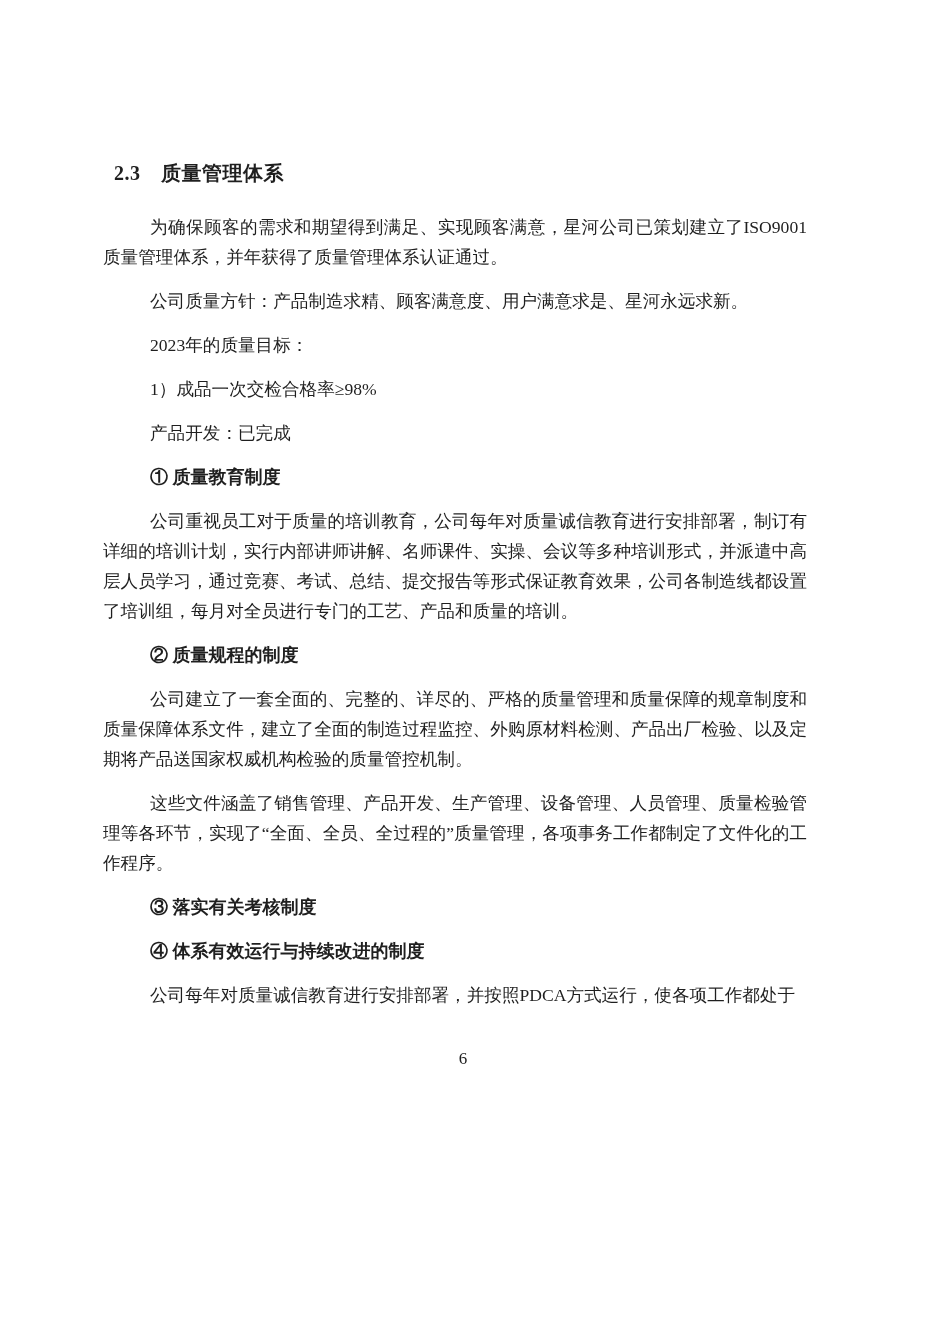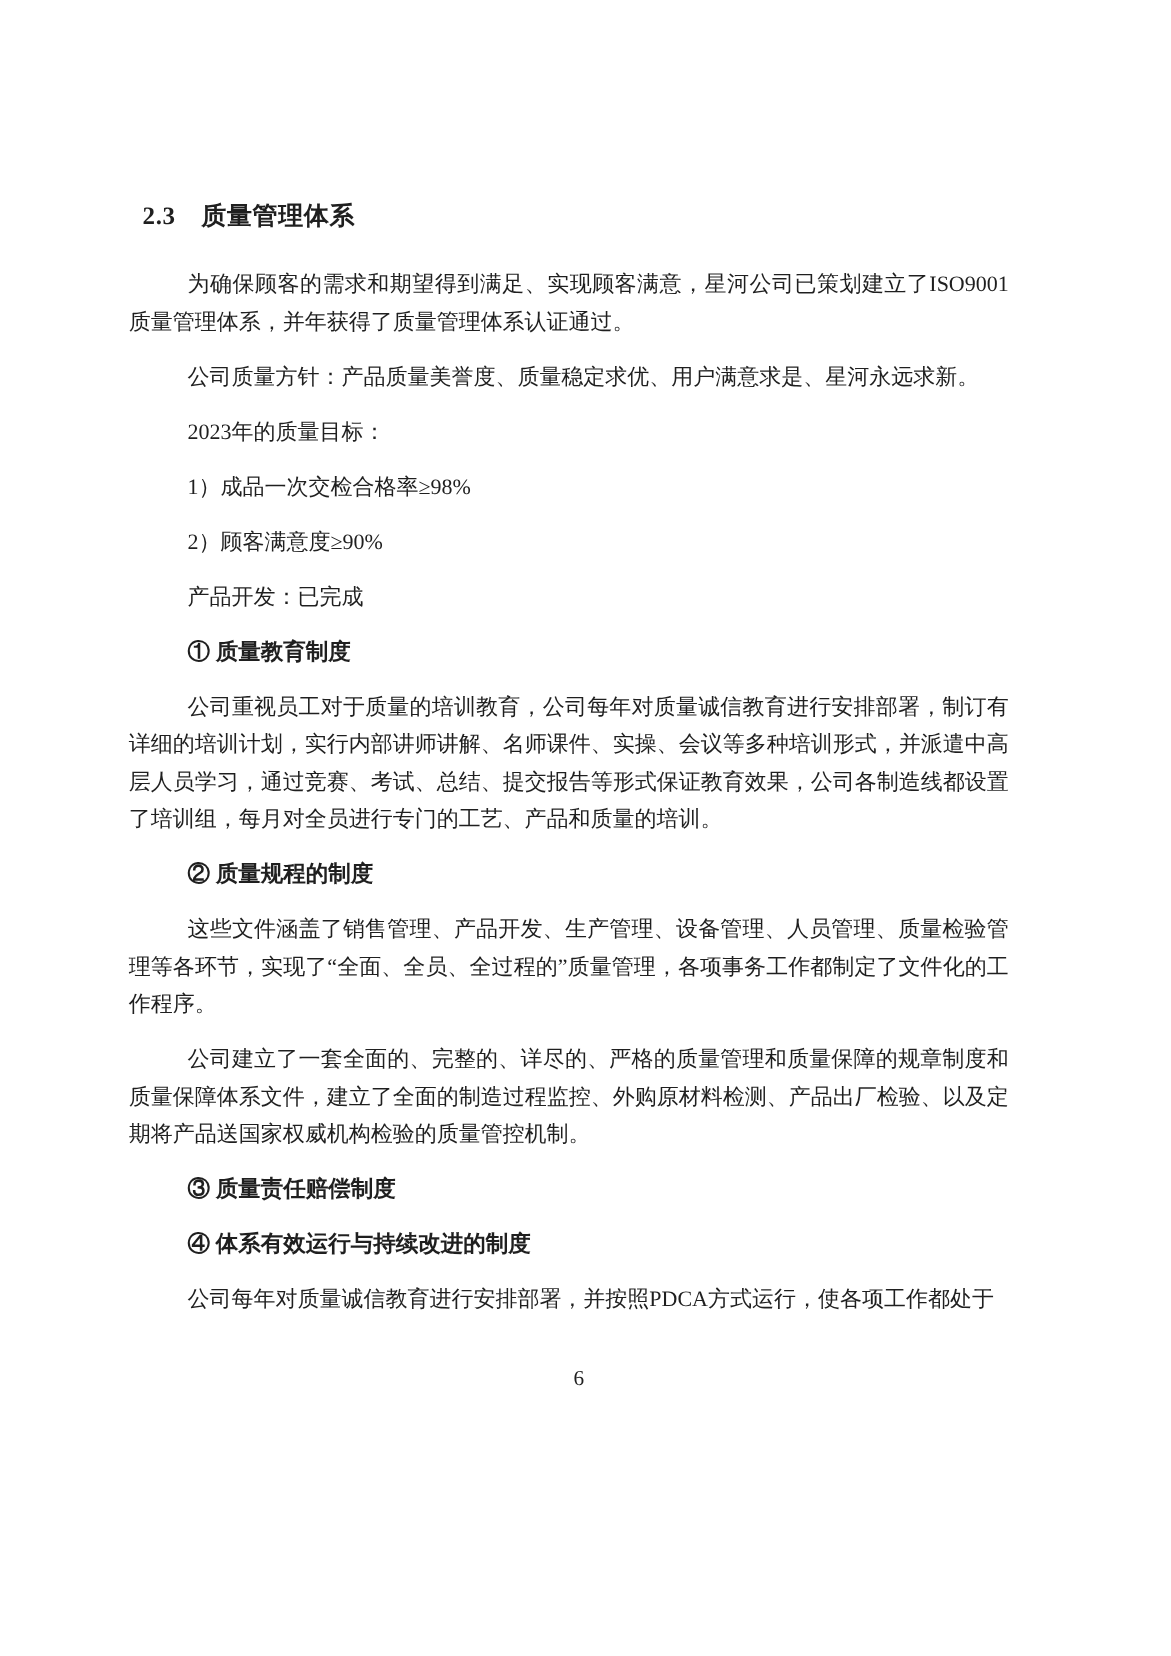--- a/index.html
+++ b/index.html
@@ -56,41 +56,40 @@
 </style>
 </head>
 <body>
 
 <div class="page">
 
   <h2 class="doc-heading">2.3　质量管理体系</h2>
 
   <p class="para">为确保顾客的需求和期望得到满足、实现顾客满意，星河公司已策划建立了ISO9001质量管理体系，并年获得了质量管理体系认证通过。</p>
 
-  <p class="para">公司质量方针：产品质量美誉度、质量稳定求优、用户满意求是、星河永远求新。</p>
+  <p class="para">公司质量方针：产品制造求精、顾客满意度、用户满意求是、星河永远求新。</p>
 
   <p class="para">2023年的质量目标：</p>
 
   <p class="para">1）成品一次交检合格率≥98%</p>
 
-  <p class="para">2）顾客满意度≥90%</p>
 
   <p class="para">产品开发：已完成</p>
 
   <p class="subhead">① 质量教育制度</p>
 
   <p class="para">公司重视员工对于质量的培训教育，公司每年对质量诚信教育进行安排部署，制订有详细的培训计划，实行内部讲师讲解、名师课件、实操、会议等多种培训形式，并派遣中高层人员学习，通过竞赛、考试、总结、提交报告等形式保证教育效果，公司各制造线都设置了培训组，每月对全员进行专门的工艺、产品和质量的培训。</p>
 
   <p class="subhead">② 质量规程的制度</p>
 
+  <p class="para">公司建立了一套全面的、完整的、详尽的、严格的质量管理和质量保障的规章制度和质量保障体系文件，建立了全面的制造过程监控、外购原材料检测、产品出厂检验、以及定期将产品送国家权威机构检验的质量管控机制。</p>
+
   <p class="para">这些文件涵盖了销售管理、产品开发、生产管理、设备管理、人员管理、质量检验管理等各环节，实现了“全面、全员、全过程的”质量管理，各项事务工作都制定了文件化的工作程序。</p>
 
-  <p class="para">公司建立了一套全面的、完整的、详尽的、严格的质量管理和质量保障的规章制度和质量保障体系文件，建立了全面的制造过程监控、外购原材料检测、产品出厂检验、以及定期将产品送国家权威机构检验的质量管控机制。</p>
-
-  <p class="subhead">③ 质量责任赔偿制度</p>
+  <p class="subhead">③ 落实有关考核制度</p>
 
 
   <p class="subhead">④ 体系有效运行与持续改进的制度</p>
 
   <p class="para">公司每年对质量诚信教育进行安排部署，并按照PDCA方式运行，使各项工作都处于</p>
 
   <div class="page-number">6</div>
 
 </div>
 

